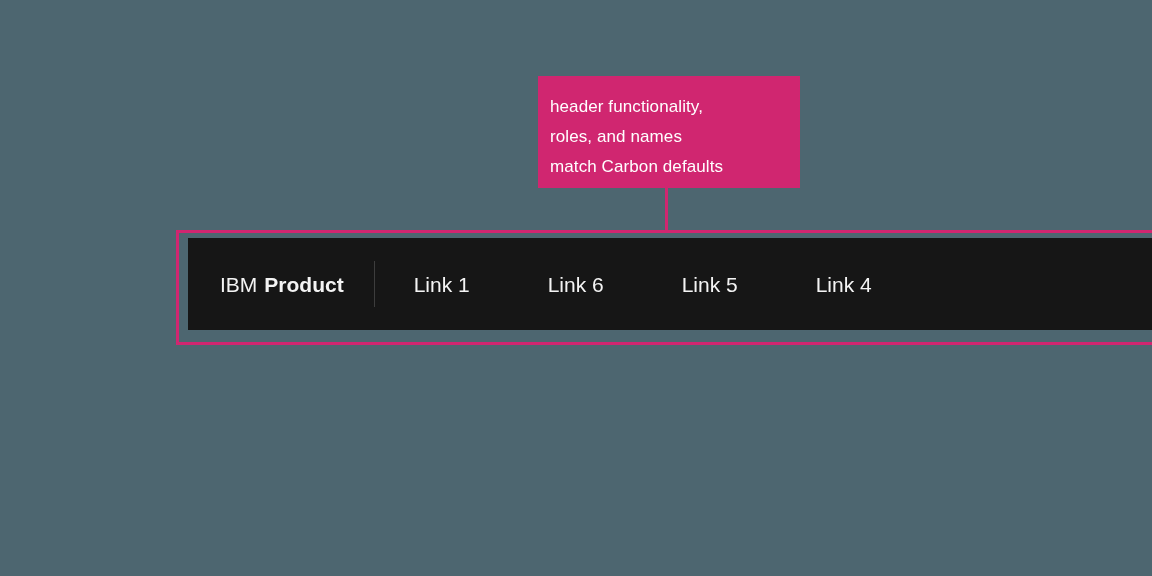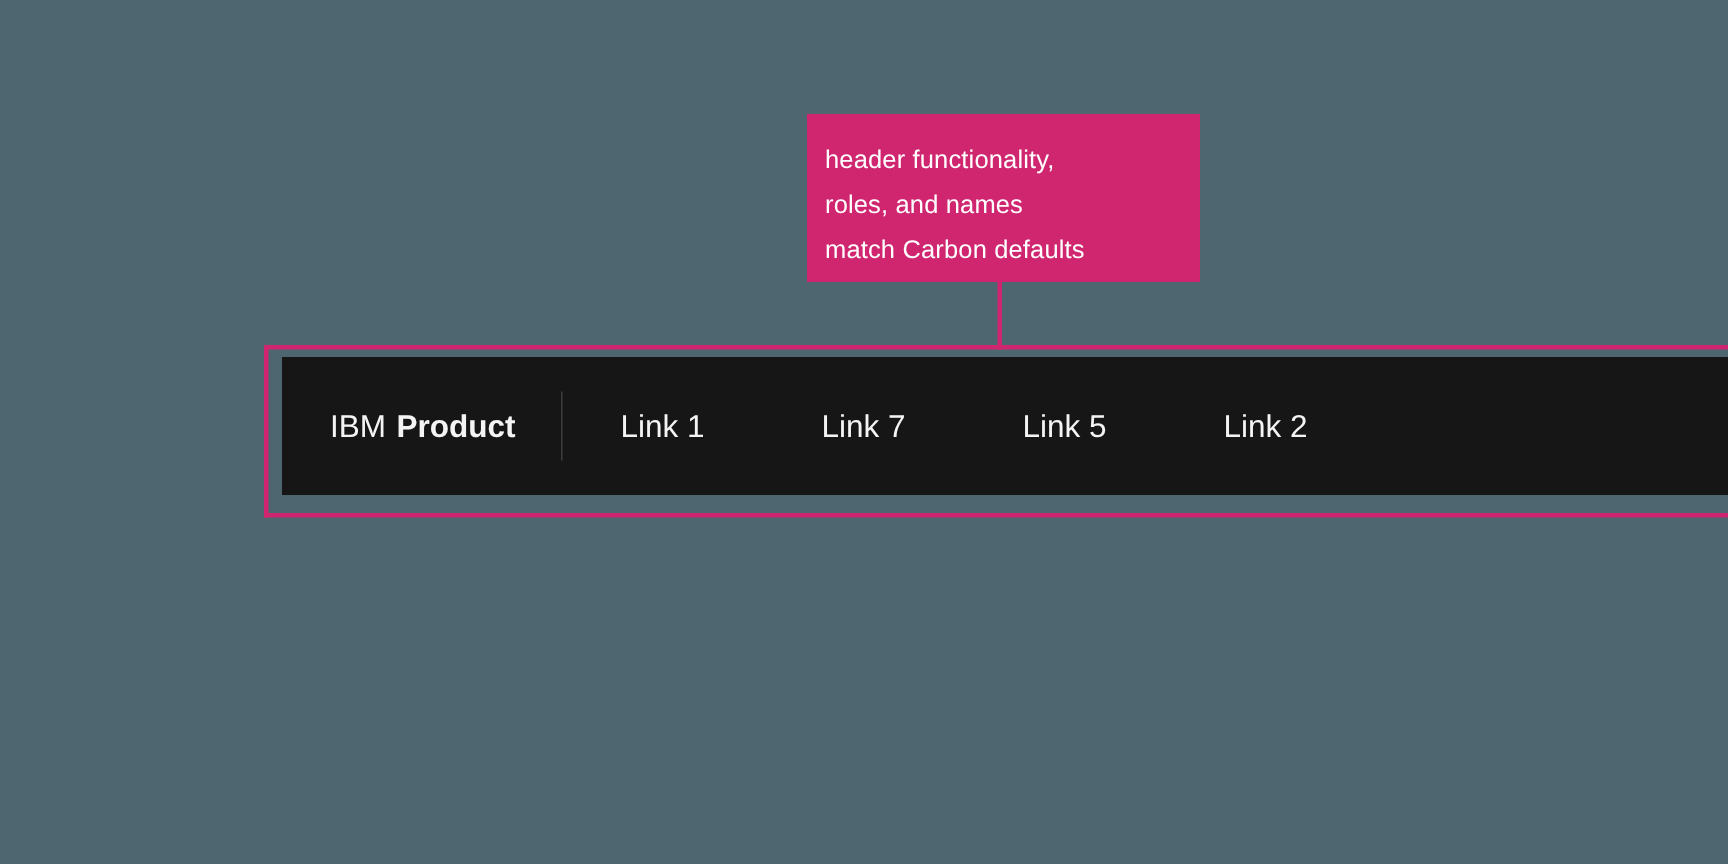--- a/index.html
+++ b/index.html
@@ -142,20 +142,20 @@
 
     <div class="header-name">
       <span class="prefix">IBM</span>
       <span class="product">Product</span>
     </div>
 
     <div class="header-divider"></div>
 
     <nav class="header-nav">
       <a class="nav-link" href="#">Link 1</a>
-      <a class="nav-link" href="#">Link 7</a>
+      <a class="nav-link" href="#">Link 6</a>
       <a class="nav-link" href="#">Link 5</a>
-      <a class="nav-link" href="#">Link 2</a>
+      <a class="nav-link" href="#">Link 4</a>
     </nav>
 
   </div>
 
 </div>
 
 </body></html>

